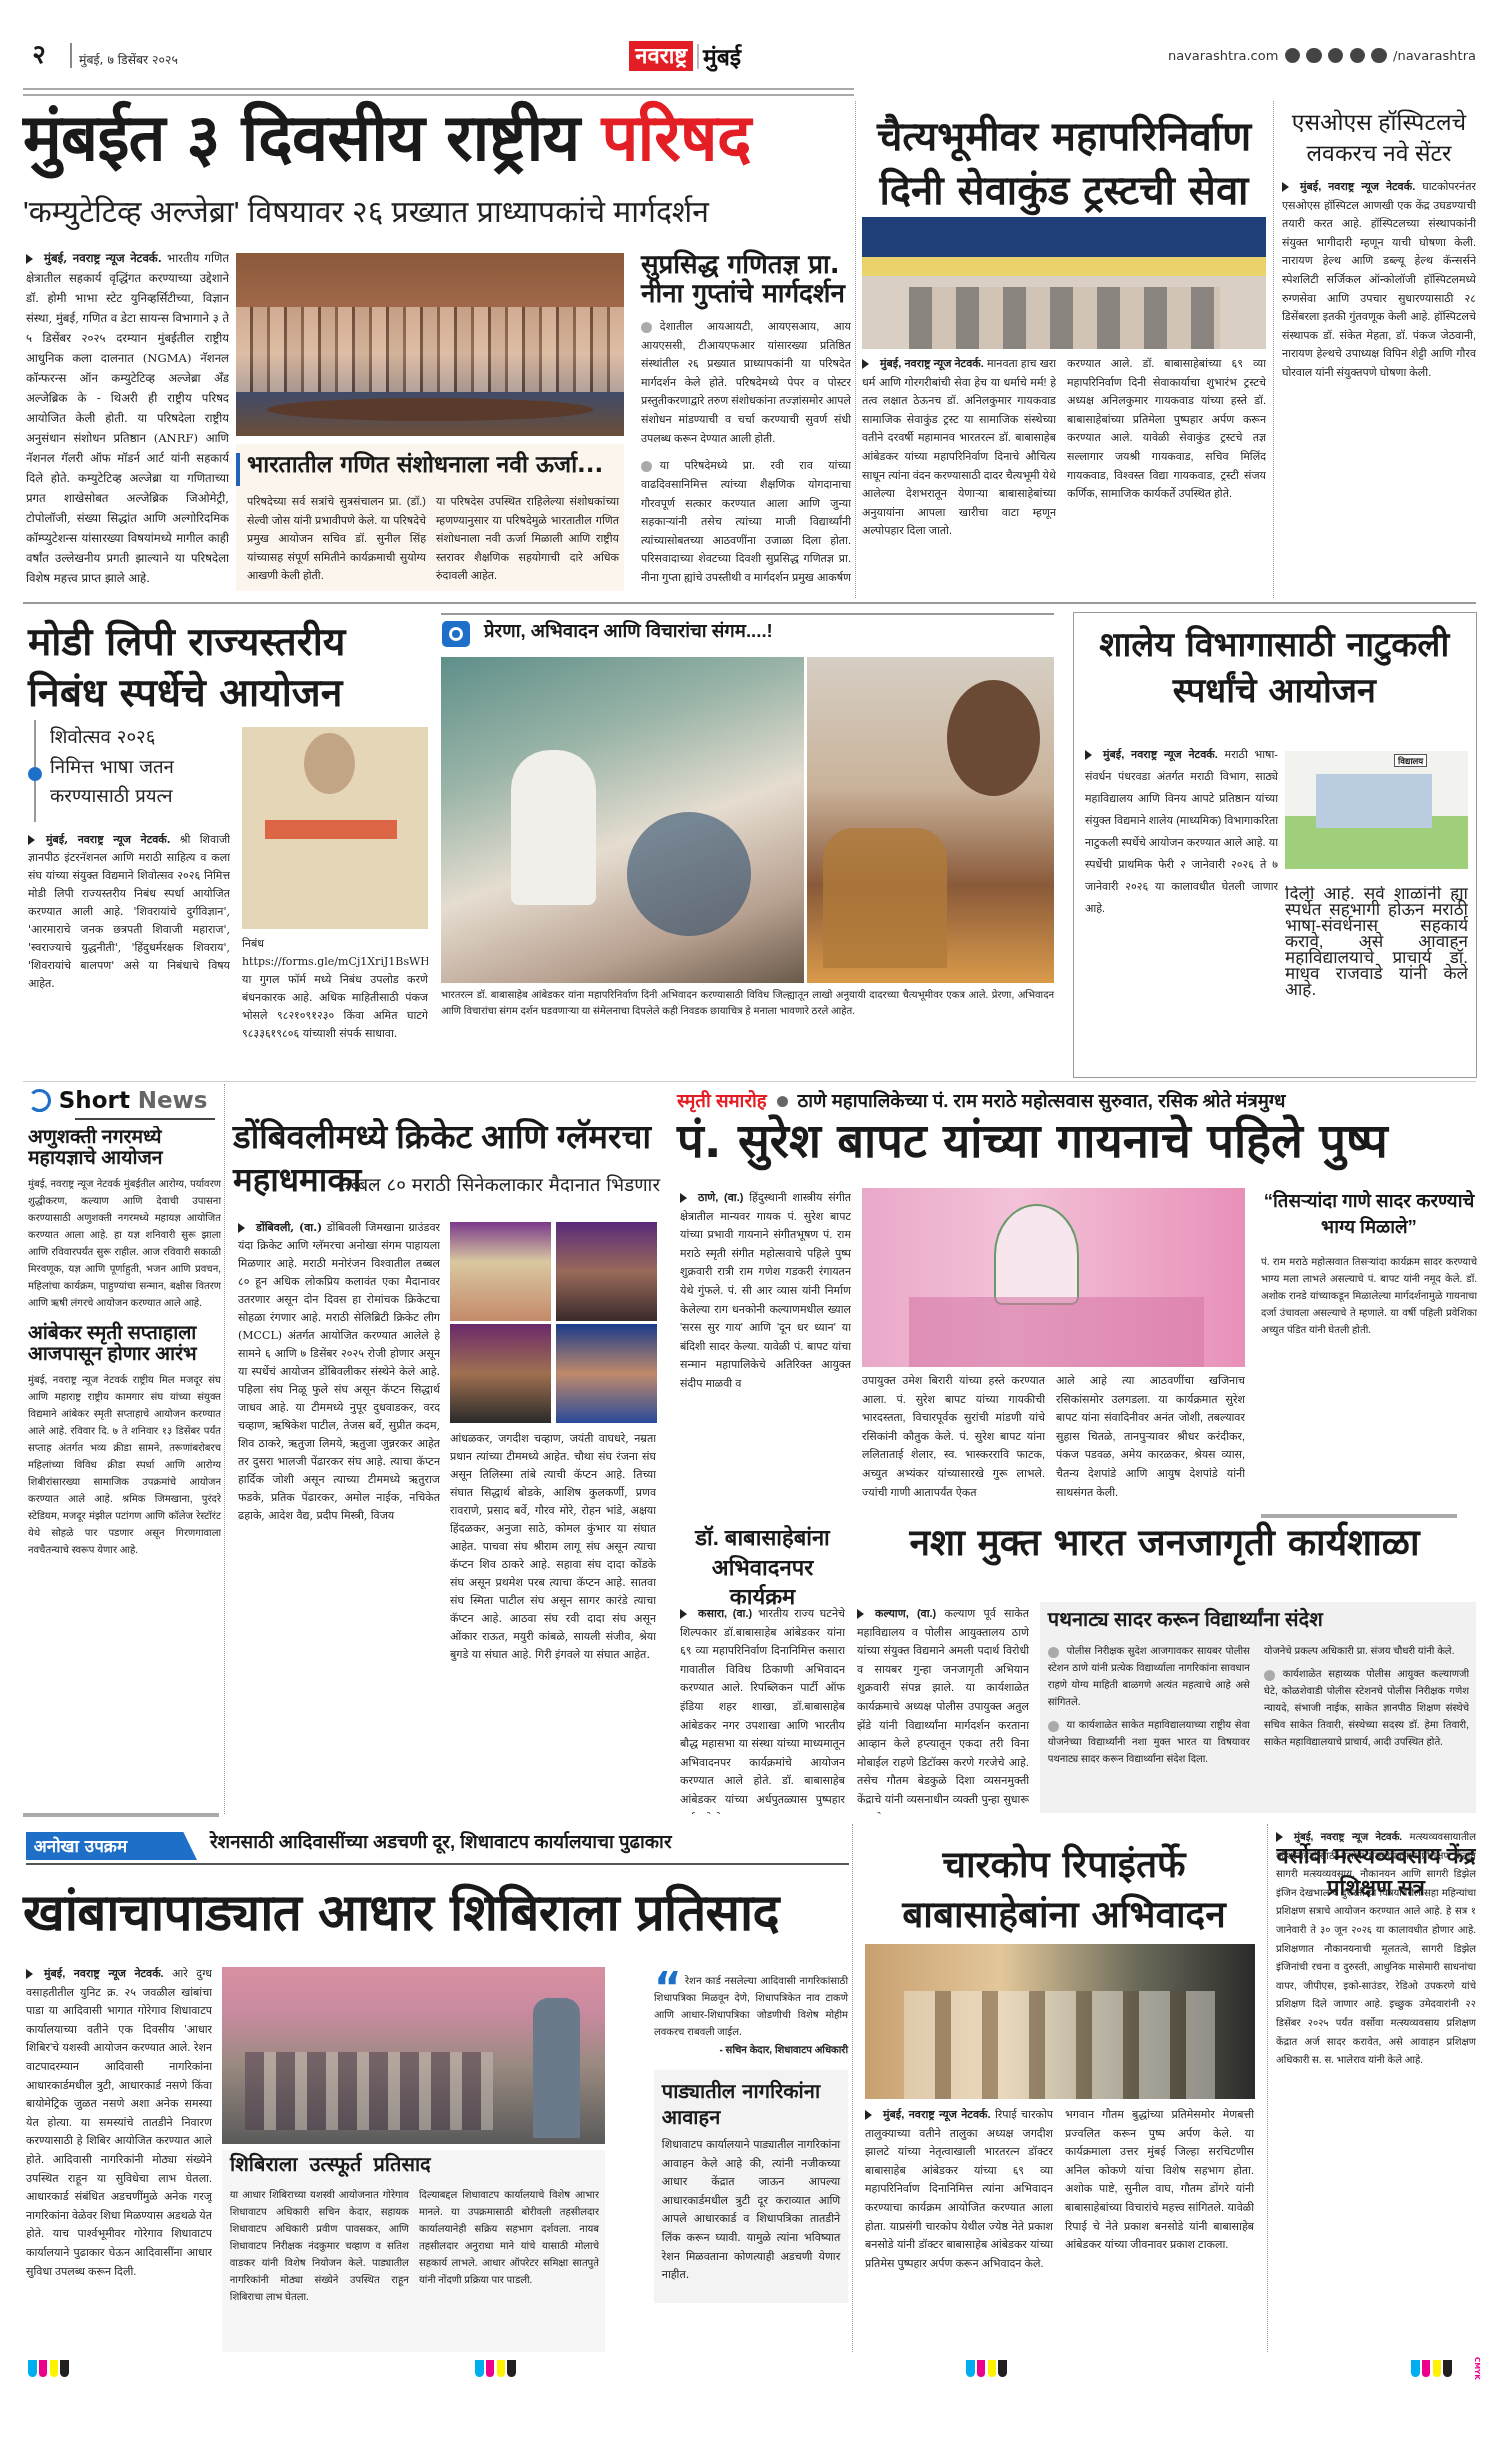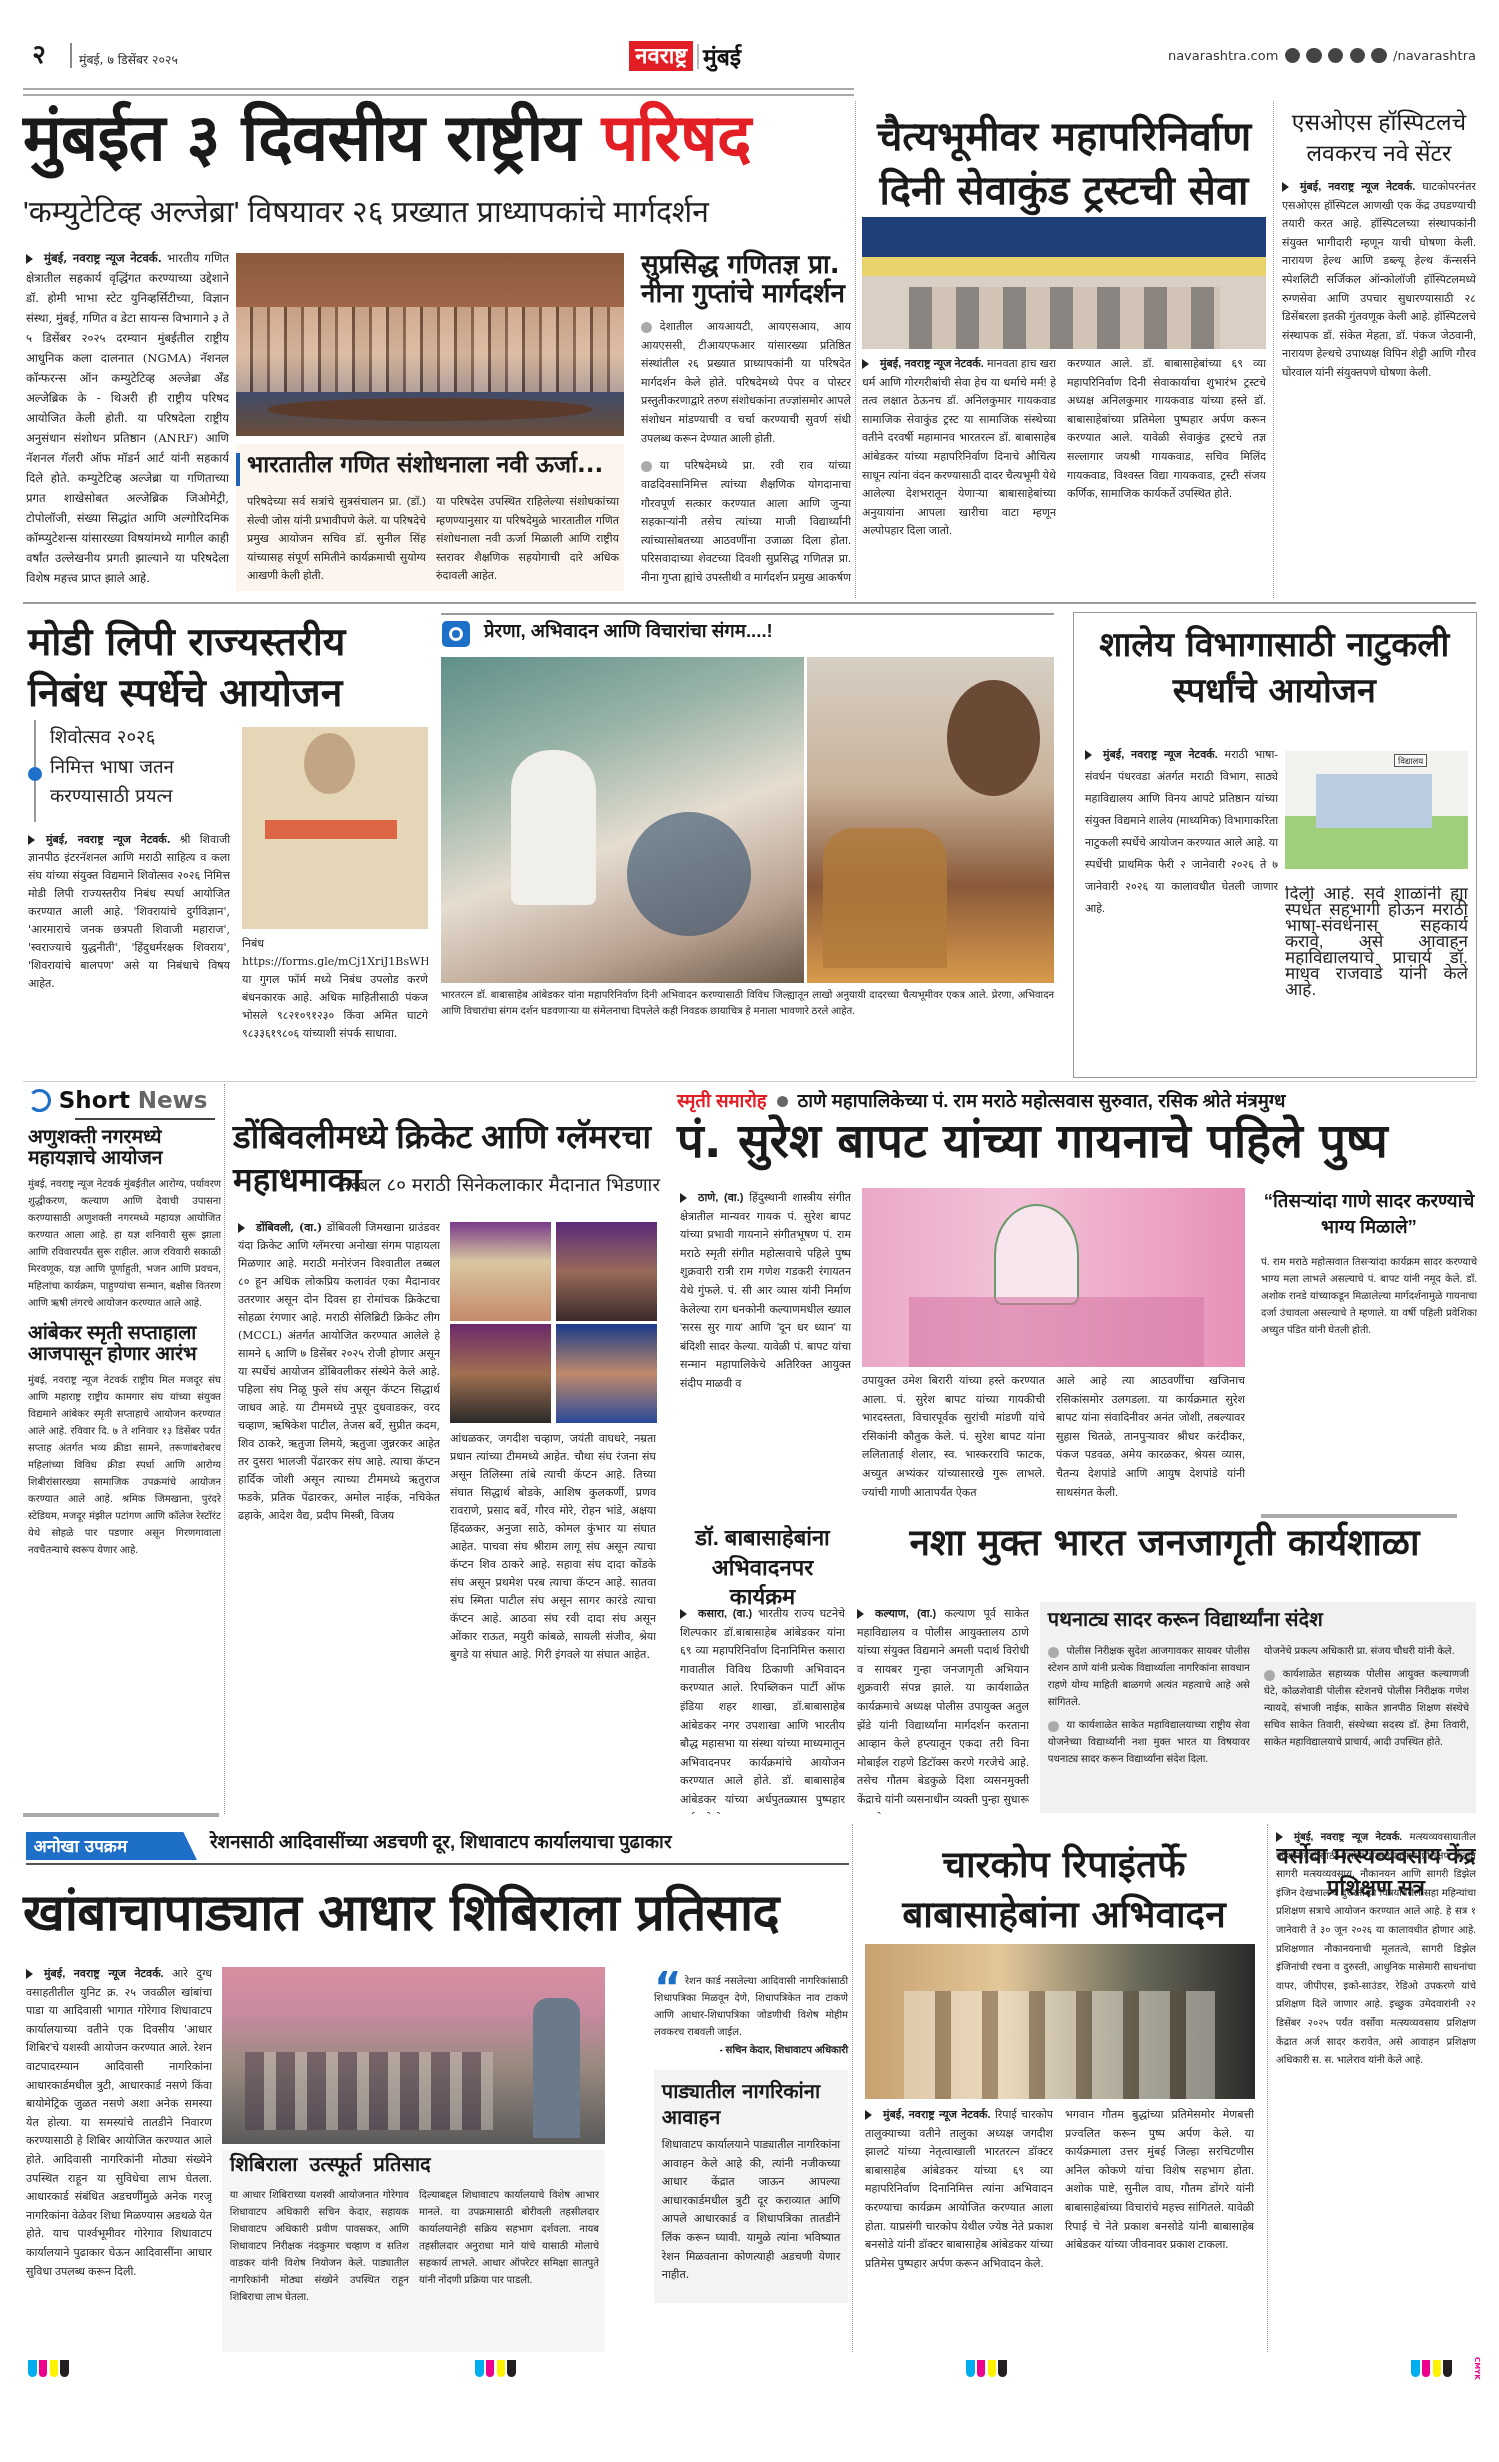--- a/index.html
+++ b/index.html
@@ -123,21 +123,21 @@
 <div class="abs cond" style="left:441px;top:987px;width:613px;font-size:10px;line-height:16.3px">भारतरत्न डॉ. बाबासाहेब आंबेडकर यांना महापरिनिर्वाण दिनी अभिवादन करण्यासाठी विविध जिल्ह्यातून लाखो अनुयायी दादरच्या चैत्यभूमीवर एकत्र आले. प्रेरणा, अभिवादन आणि विचारांचा संगम दर्शन घडवणाऱ्या या संमेलनाचा दिपलेले कही निवडक छायाचित्र हे मनाला भावणारे ठरले आहेत.</div>
 
 <div class="abs" style="left:1073px;top:612px;width:404px;height:466px;border:1.6px solid #999">
   <div class="abs hd" style="left:7.8px;top:9.3px;width:385px;font-size:34px;text-align:center;line-height:1.35">शालेय विभागासाठी नाटुकली स्पर्धांचे आयोजन</div>
   <div class="abs cond" style="left:11px;top:130px;width:193px;height:326px;overflow:hidden;font-size:11px;line-height:22px">
     <span class="tri"></span><span class="dateline">मुंबई, नवराष्ट्र न्यूज नेटवर्क.</span>
     <span>मराठी भाषा-संवर्धन पंधरवडा अंतर्गत मराठी विभाग, साठ्ये महाविद्यालय आणि विनय आपटे प्रतिष्ठान यांच्या संयुक्त विद्यमाने शालेय (माध्यमिक) विभागाकरिता नाटुकली स्पर्धेचे आयोजन करण्यात आले आहे. या स्पर्धेची प्राथमिक फेरी २ जानेवारी २०२६ ते ७ जानेवारी २०२६ या कालावधीत घेतली जाणार आहे.</span>
   </div>
   <div class="photo" style="left:211px;top:138px;width:183px;height:118px;background:linear-gradient(180deg,#f2f2ee 0 55%,#9fcf7a 55% 100%)">
     <div style="position:absolute;left:31px;top:23px;width:116px;height:54px;background:#b9cce0"></div>
-    <div style="position:absolute;left:109px;top:3.1px;font-size:8.5px;font-weight:normal;background:#fff;border:0.8px solid #555;padding:0 3.1px">विद्यालय</div>
+    <div style="position:absolute;left:109px;top:3.1px;font-size:8.5px;font-weight:bold;background:#fff;border:0.8px solid #555;padding:0 3.1px">विद्यालय</div>
   </div>
   <div class="abs cond" style="left:211px;top:273px;width:183px;height:194px;overflow:hidden;font-size:17px;line-height:16px">दिली आहे. सर्व शाळांनी ह्या स्पर्धेत सहभागी होऊन मराठी भाषा-संवर्धनास सहकार्य करावे, असे आवाहन महाविद्यालयाचे प्राचार्य डॉ. माधव राजवाडे यांनी केले आहे.</div>
 </div>
 
 <div class="rule" style="left:23px;top:1081px;width:1453px;height:0.8px;background:#ccc"></div>
 
 <div class="abs" style="left:28px;top:1088px;display:flex;align-items:center;gap:7.8px">
   <span style="width:23px;height:23px;border-radius:50%;border:3.9px solid #1e6fc8;border-left-color:transparent;display:inline-block"></span>
   <span class="hd" style="font-size:23px;color:#111">Short</span>
   <span class="hd" style="font-size:23px;color:#666">News</span>

